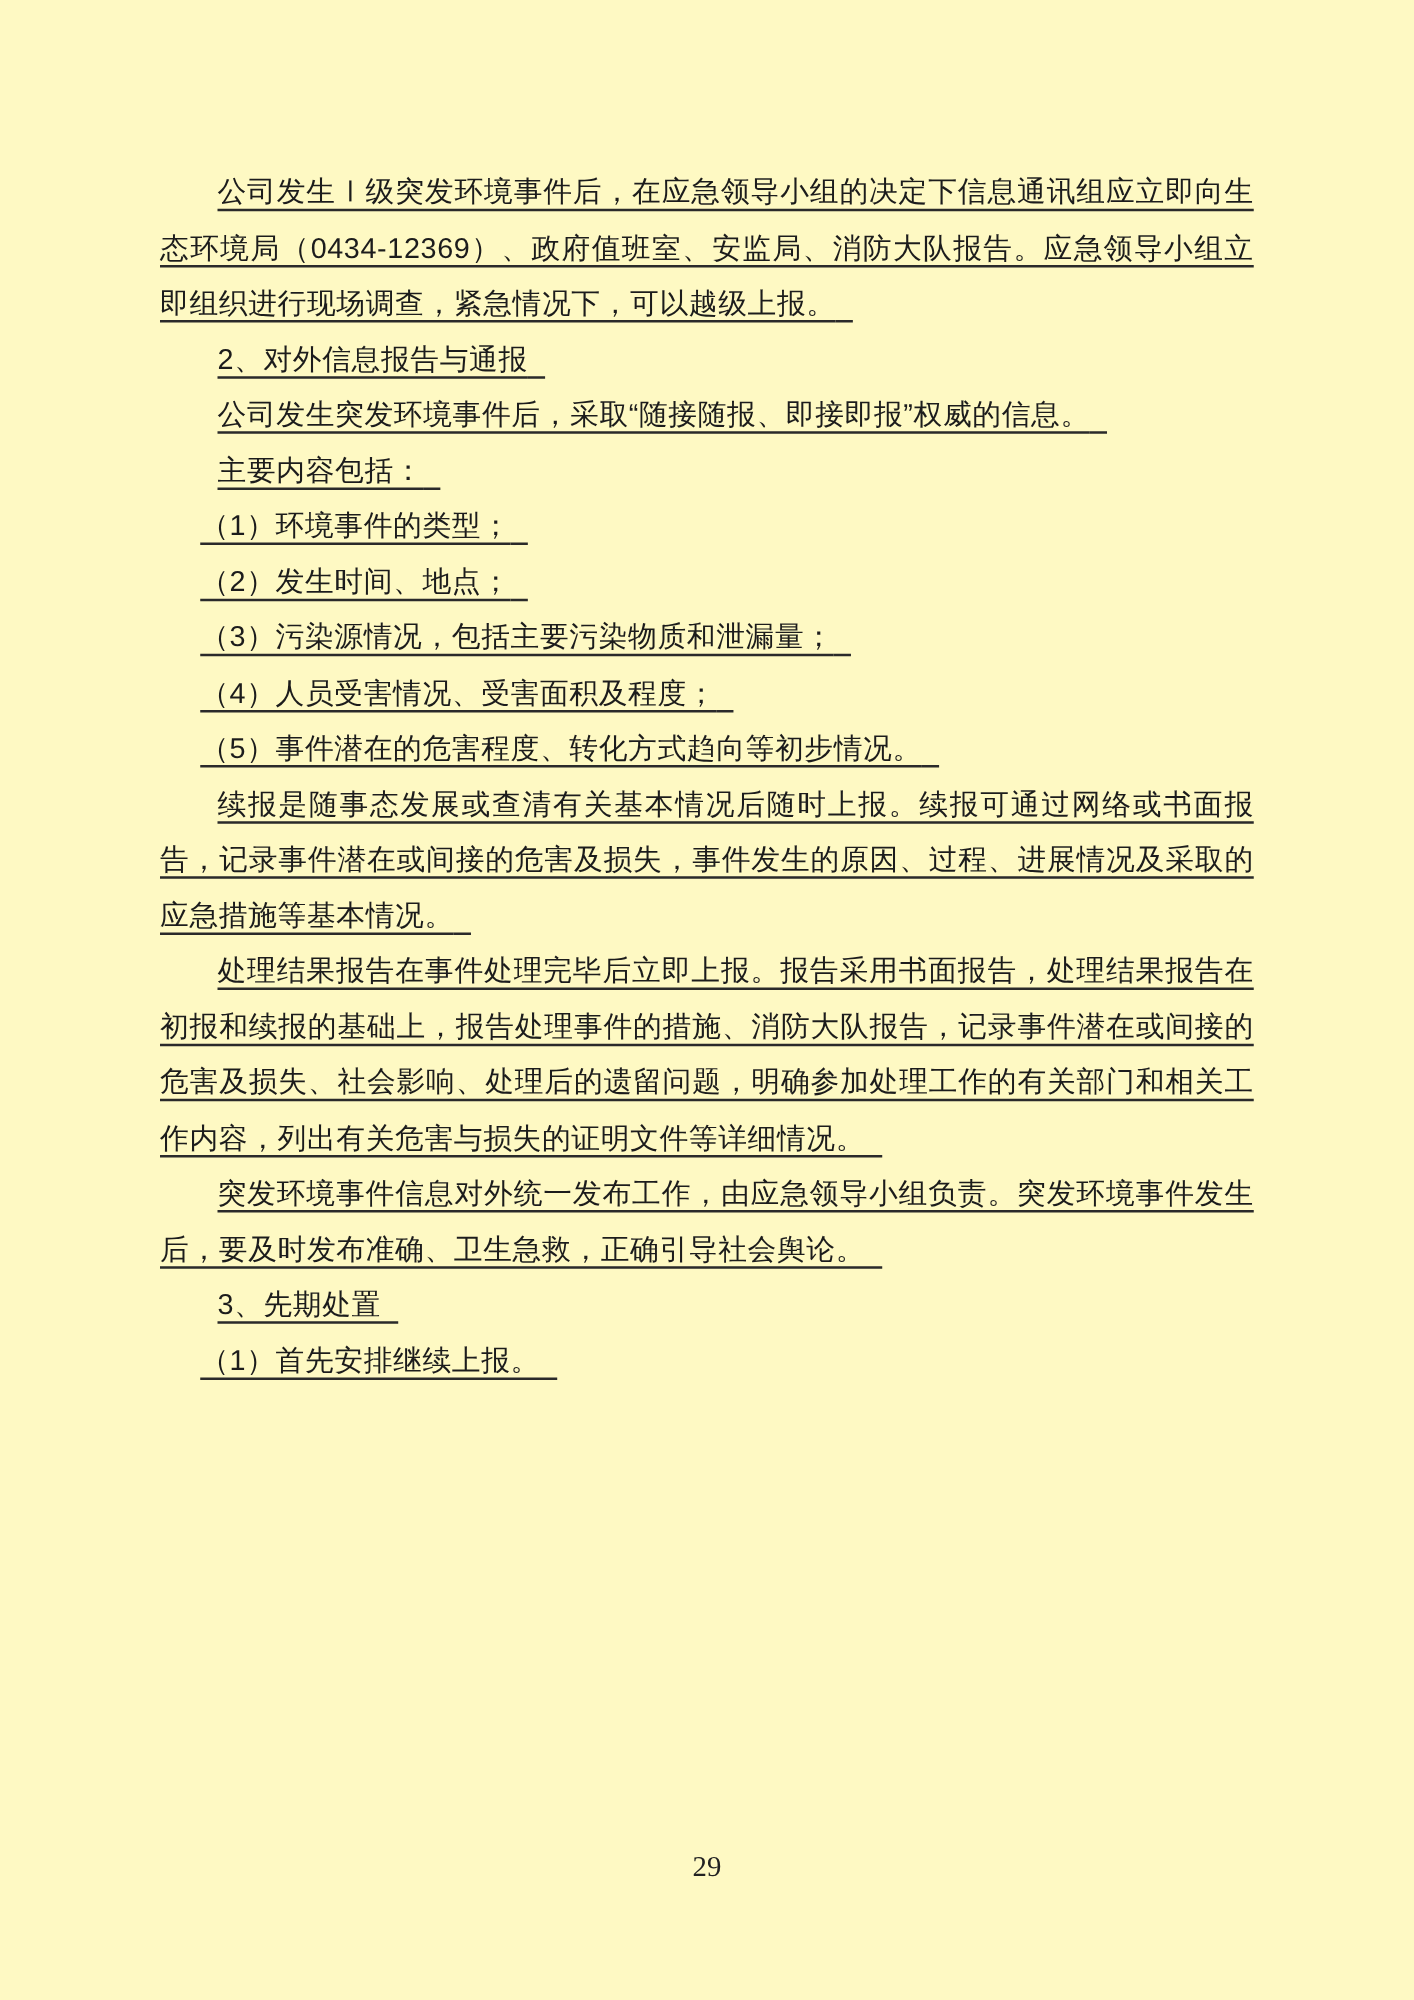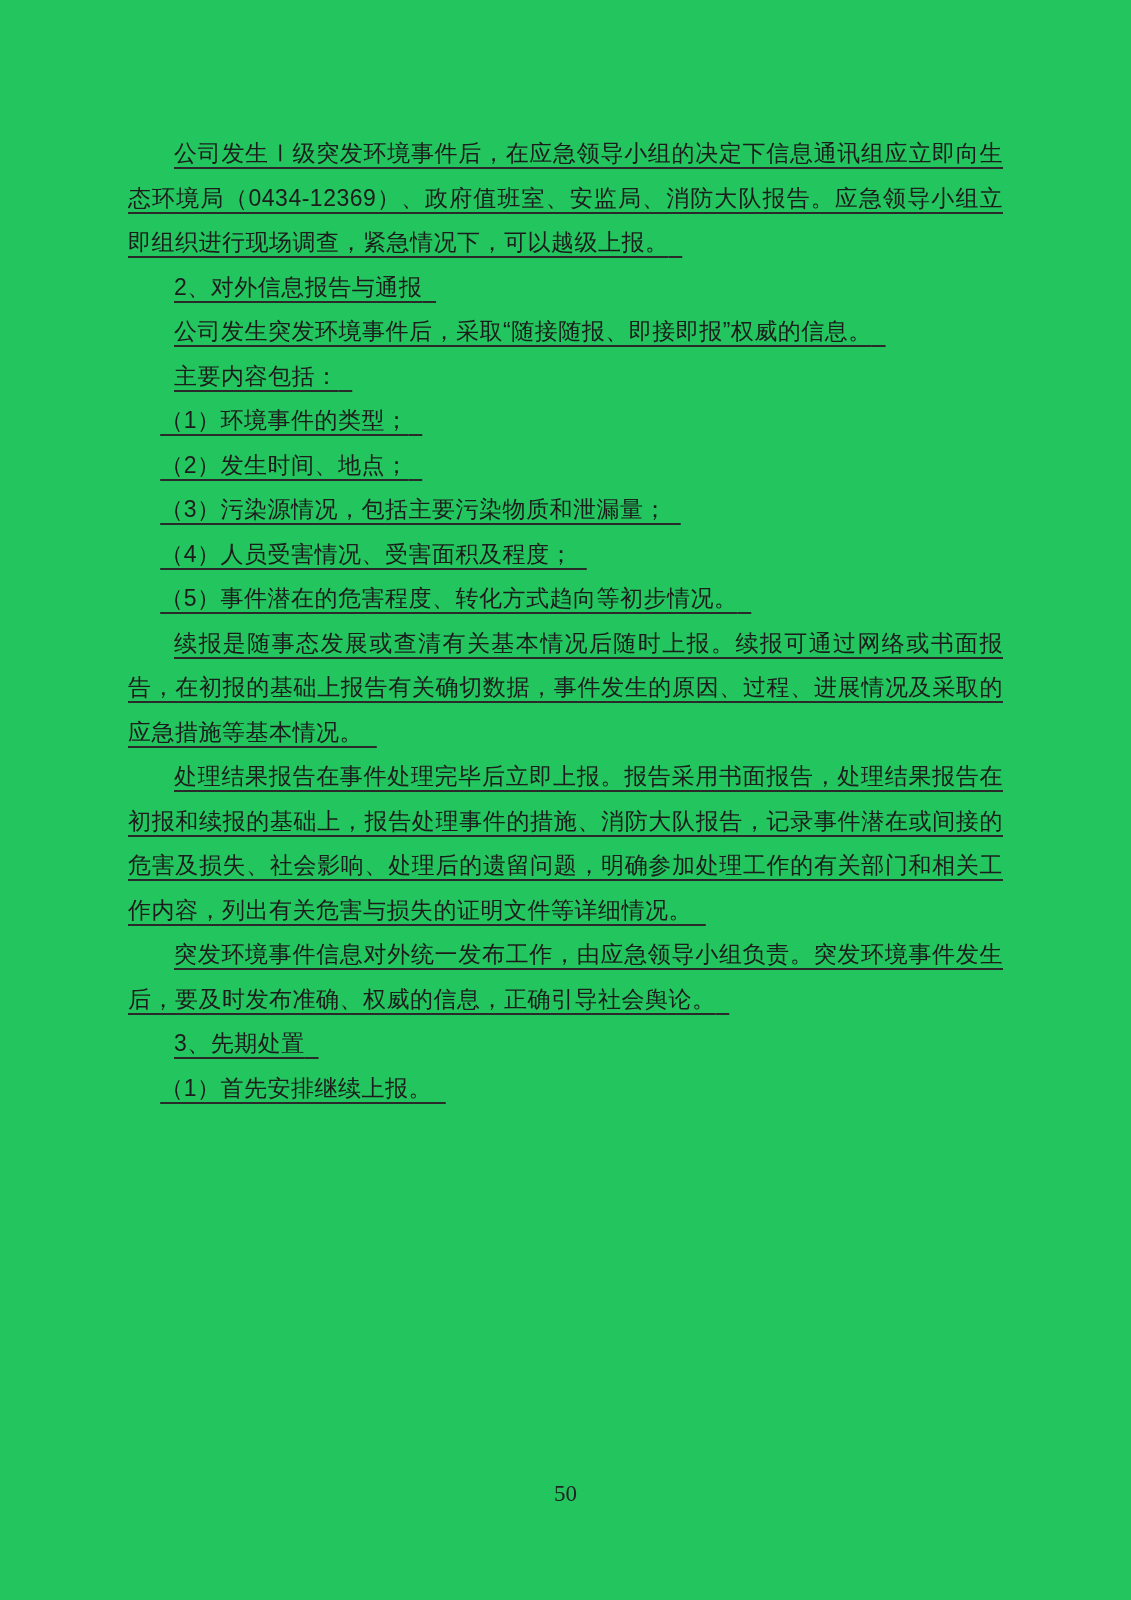--- a/index.html
+++ b/index.html
@@ -5,21 +5,21 @@
   * { margin: 0; padding: 0; box-sizing: border-box; }
   html, body {
     width: 1131px;
     background: #ffffff;
     font-family: "Liberation Sans", sans-serif;
   }
   .page {
     position: relative;
     width: 1131px;
     height: 1600px;
-    background: #22c55e;
+    background: #fef9c3;
     overflow: hidden;
   }
   .content {
     position: absolute;
     top: 131px;
     left: 128px;
     width: 875px;
     color: #1c1c1c;
   }
   .content p {
@@ -54,20 +54,20 @@
   <div class="content">
     <p class="indent-2">公司发生Ⅰ级突发环境事件后，在应急领导小组的决定下信息通讯组应立即向生态环境局（0434-12369）、政府值班室、安监局、消防大队报告。应急领导小组立即组织进行现场调查，紧急情况下，可以越级上报。</p>
     <p class="indent-2">2、对外信息报告与通报</p>
     <p class="indent-2">公司发生突发环境事件后，采取“随接随报、即接即报”权威的信息。</p>
     <p class="indent-2">主要内容包括：</p>
     <p class="indent-list">（1）环境事件的类型；</p>
     <p class="indent-list">（2）发生时间、地点；</p>
     <p class="indent-list">（3）污染源情况，包括主要污染物质和泄漏量；</p>
     <p class="indent-list">（4）人员受害情况、受害面积及程度；</p>
     <p class="indent-list">（5）事件潜在的危害程度、转化方式趋向等初步情况。</p>
-    <p class="indent-2">续报是随事态发展或查清有关基本情况后随时上报。续报可通过网络或书面报告，在初报的基础上报告有关确切数据，事件发生的原因、过程、进展情况及采取的应急措施等基本情况。</p>
+    <p class="indent-2">续报是随事态发展或查清有关基本情况后随时上报。续报可通过网络或书面报告，记录事件潜在或间接的危害及损失，事件发生的原因、过程、进展情况及采取的应急措施等基本情况。</p>
     <p class="indent-2">处理结果报告在事件处理完毕后立即上报。报告采用书面报告，处理结果报告在初报和续报的基础上，报告处理事件的措施、消防大队报告，记录事件潜在或间接的危害及损失、社会影响、处理后的遗留问题，明确参加处理工作的有关部门和相关工作内容，列出有关危害与损失的证明文件等详细情况。</p>
-    <p class="indent-2">突发环境事件信息对外统一发布工作，由应急领导小组负责。突发环境事件发生后，要及时发布准确、权威的信息，正确引导社会舆论。</p>
+    <p class="indent-2">突发环境事件信息对外统一发布工作，由应急领导小组负责。突发环境事件发生后，要及时发布准确、卫生急救，正确引导社会舆论。</p>
     <p class="indent-2">3、先期处置</p>
     <p class="indent-list">（1）首先安排继续上报。</p>
   </div>
-  <div class="page-number">50</div>
+  <div class="page-number">29</div>
 </div>
 
 </body></html>

